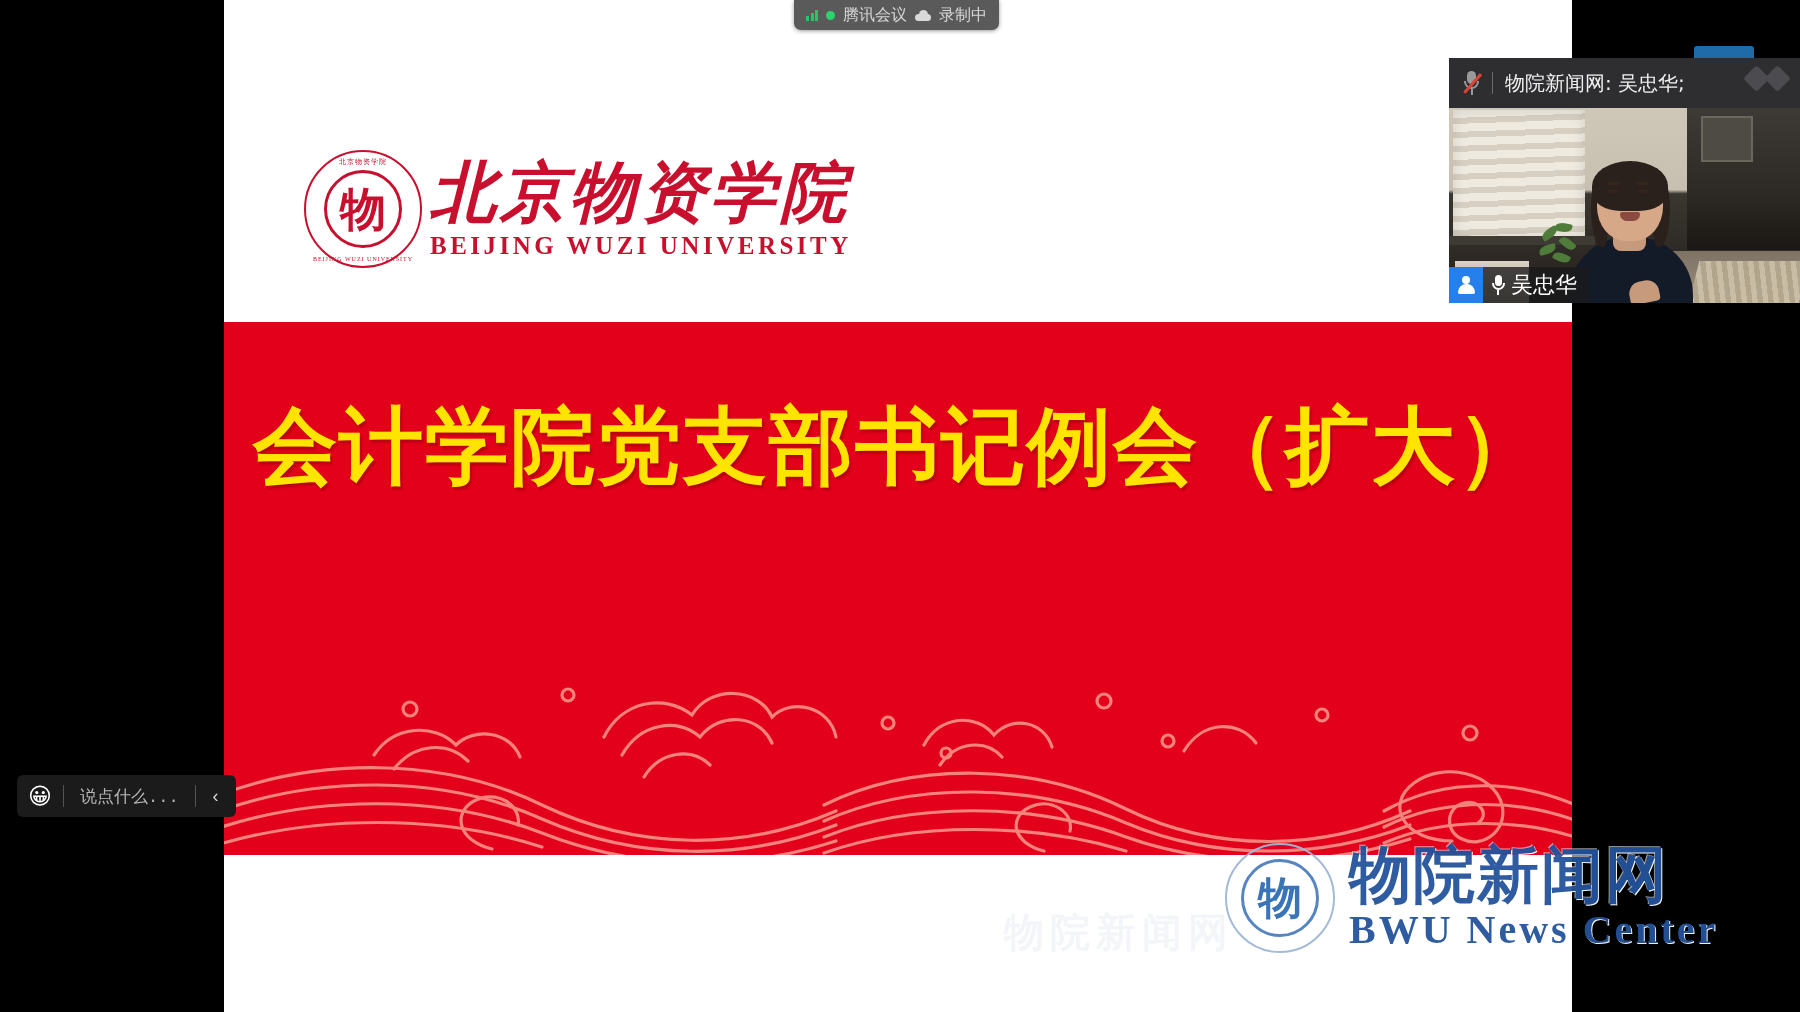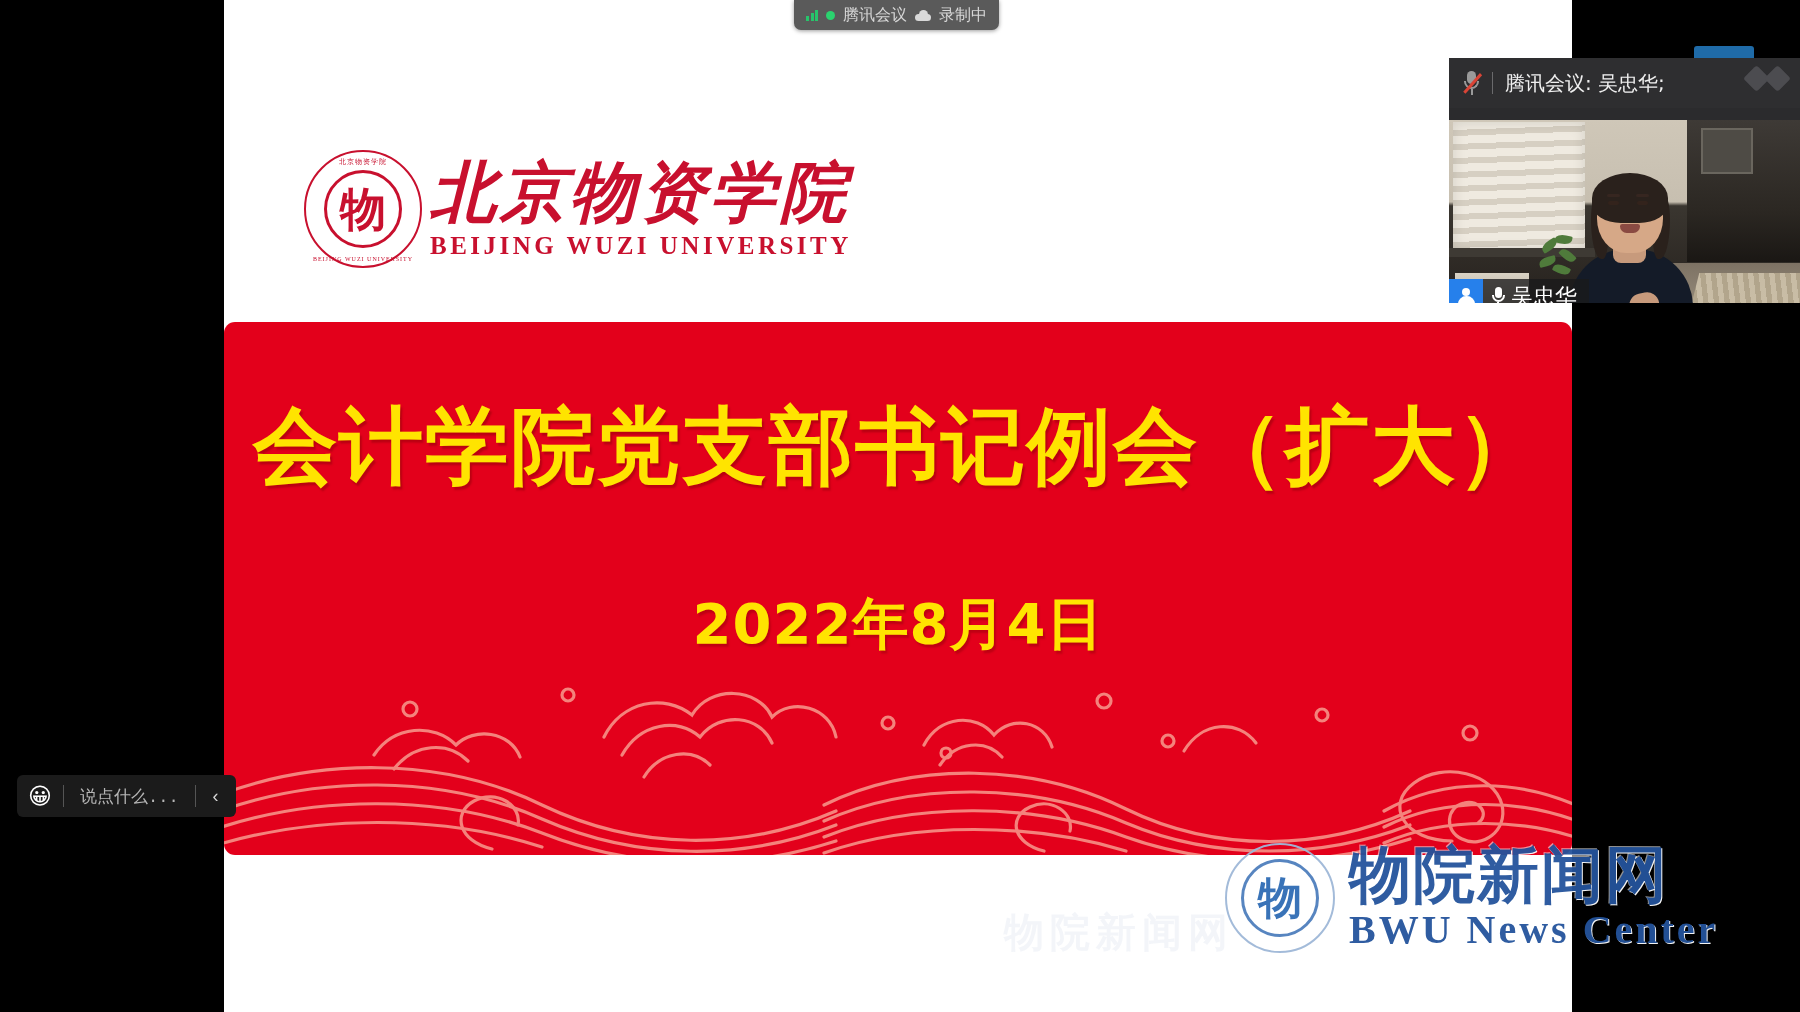--- a/index.html
+++ b/index.html
@@ -111,21 +111,20 @@
 
   
   #red-band {
     position: absolute;
     left: 0;
     top: 322px;
     width: 1348px;
     height: 533px;
     background: #e3001b;
     overflow: hidden;
-    border-radius: 11px;
   }
   
   #wave-art {
     position: absolute;
     left: 0;
     bottom: 0;
     width: 100%;
     height: 250px;
     opacity: 0.85;
   }
@@ -381,21 +380,21 @@
     height: 19px;
     background: #4c4c50;
     transform: rotate(45deg);
     border-radius: 3px;
   }
 
   
   #video-feed {
     position: absolute;
     left: 0;
-    top: 62px;
+    top: 50px;
     width: 351px;
     height: 195px;
     overflow: hidden;
     background: #4c1d95;
   }
   
   .scene-wall {
     position: absolute; inset: 0;
     background: linear-gradient(180deg,#cfc7b8 0%, #c7bfb0 42%, #3a3630 44%, #241f1b 100%);
   }
@@ -728,21 +727,20 @@
           <circle cx="722" cy="148" r="5"></circle>
           <circle cx="880" cy="96" r="7"></circle>
           <circle cx="944" cy="136" r="6"></circle>
           <circle cx="1098" cy="110" r="6"></circle>
           <circle cx="1246" cy="128" r="7"></circle>
           <circle cx="344" cy="90" r="6"></circle>
         </g>
       </svg>
 
       <div id="slide-title">会计学院党支部书记例会（扩大）</div>
-      <div id="slide-date">2022年8月4日</div>
     </div>
 
     <div id="faint-watermark">物院新闻网</div>
   </div>
 
   <div id="news-watermark">
     <div class="wm-seal">
       <div class="r1"></div>
       <div class="r2"></div>
       <div class="wm-mark">物</div>
@@ -770,21 +768,21 @@
   <div id="video-panel">
 
     <div id="speaking-bar">
       <span class="mic-muted-icon">
         <span class="mic-body"></span>
         <span class="mic-stand"></span>
         <span class="mic-pole"></span>
         <span class="mic-slash"></span>
       </span>
       <span class="divider"></span>
-      <span class="speaking-text">腾讯会议: 吴忠华;</span>
+      <span class="speaking-text">物院新闻网: 吴忠华;</span>
       <span id="panel-brand-mark">
         <span></span>
           <span></span>
       </span>
     </div>
 
     <div id="video-feed">
       <div class="scene-wall"></div>
       <div class="scene-right-wall"></div>
       <div class="scene-window-r"></div>

